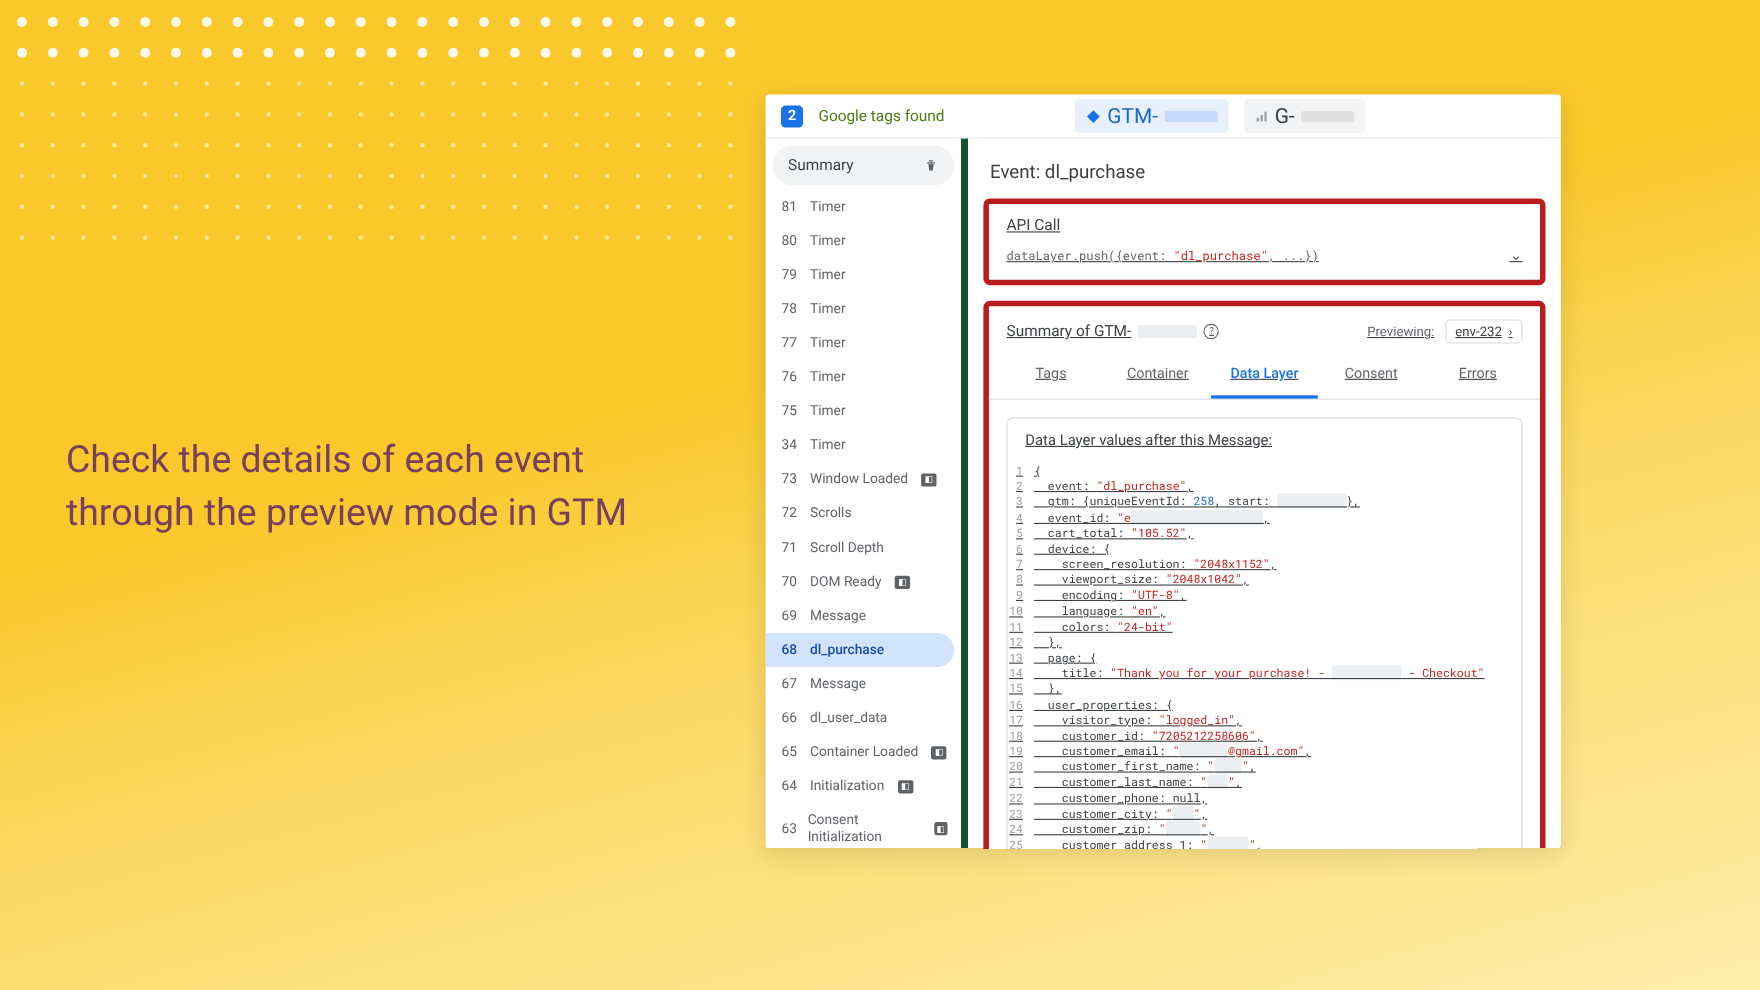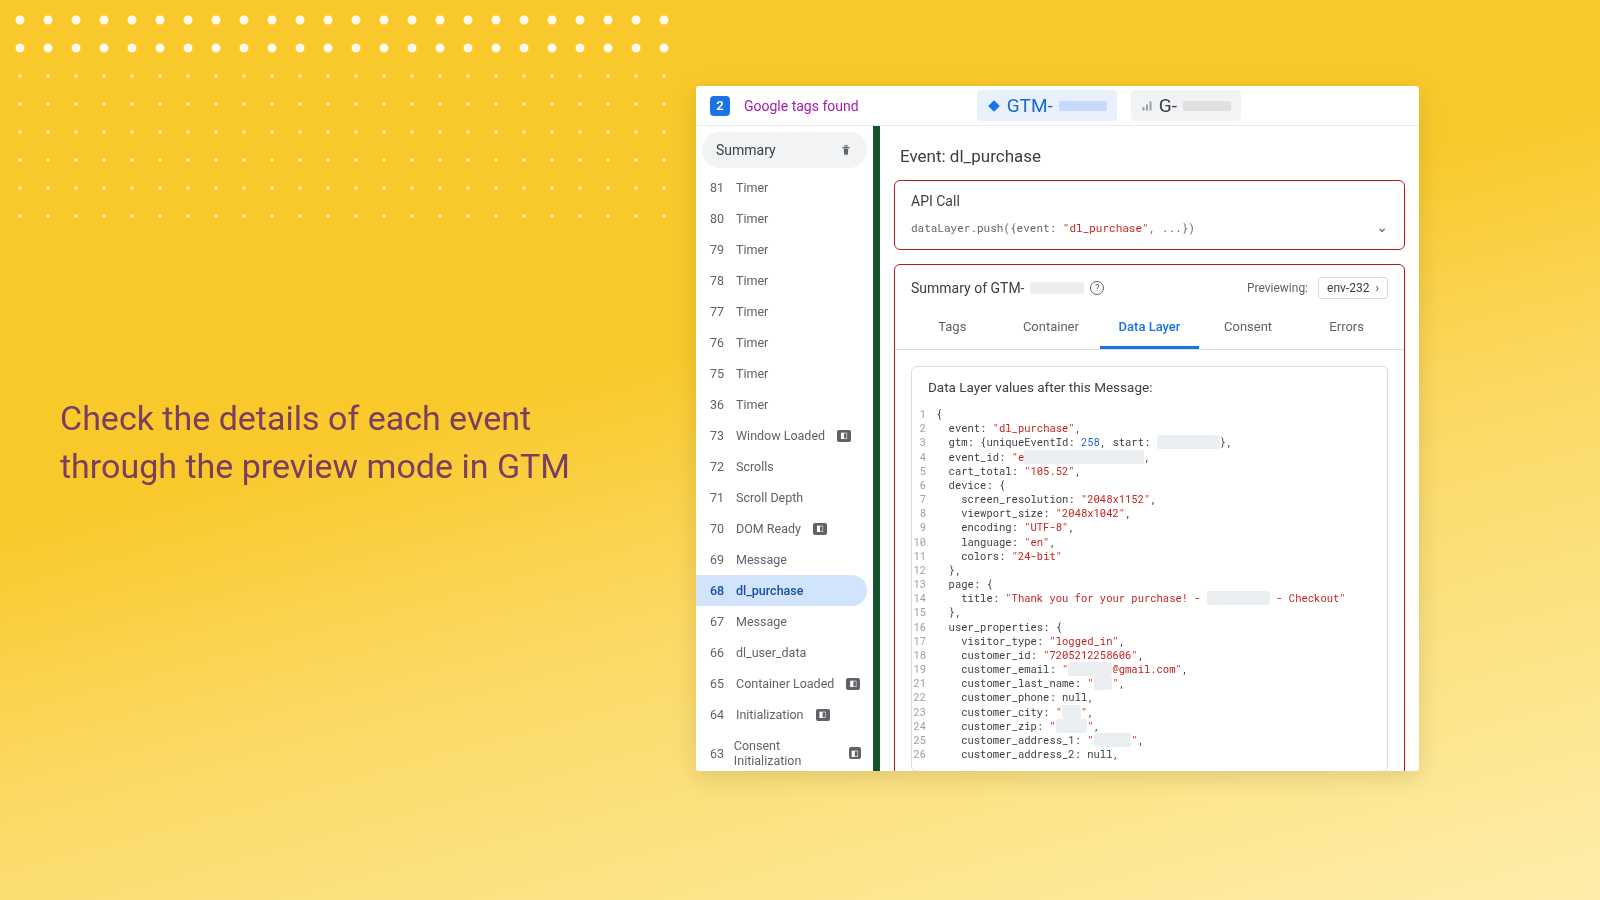--- a/index.html
+++ b/index.html
@@ -9,21 +9,21 @@
     background: linear-gradient(165deg, #f9c92c 0%, #f9c92c 40%, #fbd963 60%, #ffeeab 100%);
   }
   .dots { position:absolute; top:0; left:0; }
   .headline { position:absolute; left:60px; top:395px; font-size:34px; color:#7a3f5f; font-weight:400; line-height:1.4; }
 
   .app { position:absolute; left:696px; top:86px; width:723px; height:685px; background:#fff; border-radius:3px; box-shadow:0 6px 24px rgba(0,0,0,.12); overflow:hidden; color:#3c4043; }
 
   
   .topbar { height:40px; border-bottom:1px solid #e8eaed; display:flex; align-items:center; padding:0 14px; gap:14px; }
   .count-badge { background:#1a73e8; color:#fff; font-weight:600; font-size:13px; width:20px; height:20px; border-radius:4px; display:flex; align-items:center; justify-content:center; }
-  .tags-found { font-size:14px; color:#a21caf; }
+  .tags-found { font-size:14px; color:#4d7c0f; }
   .chip { display:flex; align-items:center; gap:6px; background:#f1f3f4; border-radius:4px; padding:4px 10px; font-size:19px; }
   .chip.active { background:#e8f0fe; color:#1967d2; }
   .chip .redact { background:#e0e0e0; width:48px; height:10px; border-radius:2px; }
   .chip.active .redact { background:#c8dafc; }
   .chip-gap { flex:0 0 90px; }
 
   .body { display:flex; height:calc(100% - 40px); }
 
   
   .sidebar { width:184px; border-right:7px solid #14532d; overflow-y:auto; background:#fff; }
@@ -31,21 +31,21 @@
   .ev-list { list-style:none; padding:2px 0 10px 0; }
   .ev-item { font-size:12.5px; padding:8px 6px 8px 14px; color:#5f6368; cursor:pointer; display:flex; align-items:center; gap:8px; border-radius:0 16px 16px 0; margin-right:6px;}
   .ev-item .num { width:18px; text-align:left; color:#5f6368; }
   .ev-item.selected { background:#d2e3fc; color:#174ea6; font-weight:500;}
   .ev-item.selected .num { color:#174ea6; }
   .mini-badge { display:inline-flex; align-items:center; justify-content:center; width:14px; height:12px; background:#5f6368; color:#fff; border-radius:2px; font-size:8px; margin-left:4px;}
 
   
   .main { flex:1; overflow-y:auto; padding:12px 0 0 0;}
   .event-title { font-size:17px; padding:8px 20px 14px 20px; color:#3c4043; }
-  .card { margin:0 14px 14px 14px; border:1px solid #b91c1c; border-radius:6px; background:#fff;}
+  .card { margin:0 14px 14px 14px; border:5px solid #b91c1c; border-radius:6px; background:#fff;text-decoration:underline;}
   .card-h { padding:12px 16px 10px 16px; font-size:14px; color:#3c4043;}
   .api-row { padding:0 16px 14px 16px; display:flex; align-items:center; justify-content:space-between;}
   .api-code { font-family: "Roboto Mono", Menlo, monospace; font-size:11px; color:#5f6368; }
   .api-code .str { color:#c5221f; }
   .chev { color:#5f6368; font-size:14px;}
 
   .output-head { display:flex; align-items:center; justify-content:space-between; padding:12px 16px 4px 16px;}
   .output-head .lbl { font-size:14px; display:flex; align-items:center; gap:6px;}
   .output-head .redact2 { background:#eceff1; width:54px; height:12px; border-radius:2px;}
   .info-ic { width:14px; height:14px; border:1.5px solid #5f6368; border-radius:50%; display:flex; align-items:center; justify-content:center; font-size:9px; color:#5f6368;}
@@ -331,21 +331,21 @@
           </li>
           <li class="ev-item">
             <span class="num">76</span>
             <span>Timer</span>
           </li>
           <li class="ev-item">
             <span class="num">75</span>
             <span>Timer</span>
           </li>
           <li class="ev-item">
-            <span class="num">36</span>
+            <span class="num">34</span>
             <span>Timer</span>
           </li>
           <li class="ev-item">
             <span class="num">73</span>
             <span>Window Loaded</span>
             <span class="mini-badge">◧</span>
           </li>
           <li class="ev-item">
             <span class="num">72</span>
             <span>Scrolls</span>
@@ -502,20 +502,24 @@
               </div>
               <div class="code-row">
                 <span class="ln">18</span>
                 <span class="cl"><span class="k">    customer_id: </span><span class="s">"7205212258606"</span><span class="k">,</span></span>
               </div>
               <div class="code-row">
                 <span class="ln">19</span>
                 <span class="cl"><span class="k">    customer_email: </span><span class="s">"</span><span class="rb">       </span><span class="s">@gmail.com"</span><span class="k">,</span></span>
               </div>
               <div class="code-row">
+                <span class="ln">20</span>
+                <span class="cl"><span class="k">    customer_first_name: </span><span class="s">"</span><span class="rb">    </span><span class="s">"</span><span class="k">,</span></span>
+              </div>
+              <div class="code-row">
                 <span class="ln">21</span>
                 <span class="cl"><span class="k">    customer_last_name: </span><span class="s">"</span><span class="rb">   </span><span class="s">"</span><span class="k">,</span></span>
               </div>
               <div class="code-row">
                 <span class="ln">22</span>
                 <span class="cl"><span class="k">    customer_phone: </span><span class="k">null</span><span class="k">,</span></span>
               </div>
               <div class="code-row">
                 <span class="ln">23</span>
                 <span class="cl"><span class="k">    customer_city: </span><span class="s">"</span><span class="rb">   </span><span class="s">"</span><span class="k">,</span></span>

